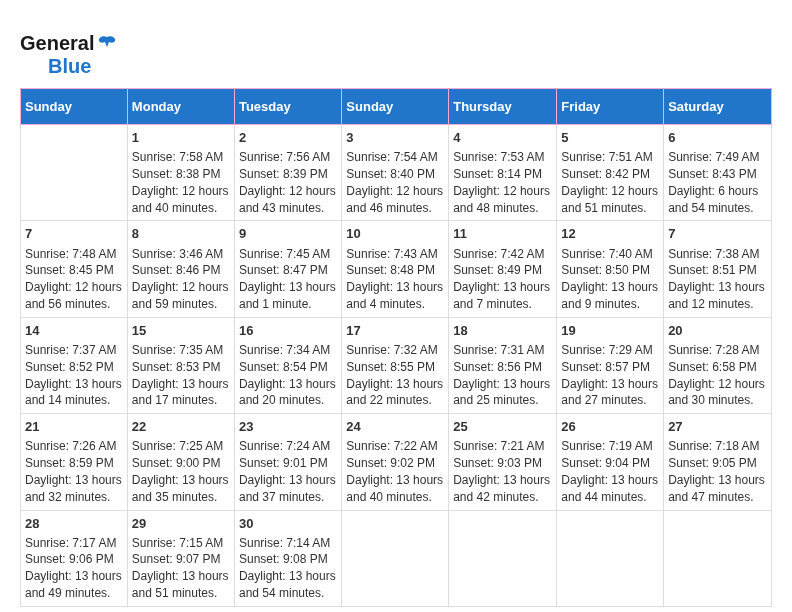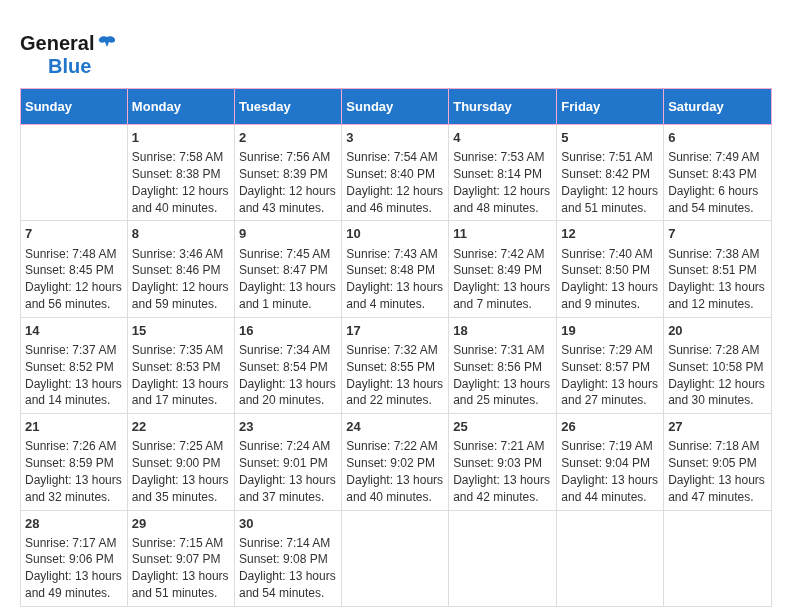--- a/index.html
+++ b/index.html
@@ -277,21 +277,21 @@
           <div class="cell-text">
             <div>Sunrise: 7:29 AM</div>
             <div>Sunset: 8:57 PM</div>
             <div>Daylight: 13 hours and 27 minutes.</div>
           </div>
         </td>
         <td>
           <span class="day-num">20</span>
           <div class="cell-text">
             <div>Sunrise: 7:28 AM</div>
-            <div>Sunset: 10:58 PM</div>
+            <div>Sunset: 6:58 PM</div>
             <div>Daylight: 12 hours and 30 minutes.</div>
           </div>
         </td>
       </tr>
       <tr>
         <td>
           <span class="day-num">21</span>
           <div class="cell-text">
             <div>Sunrise: 7:26 AM</div>
             <div>Sunset: 8:59 PM</div>

